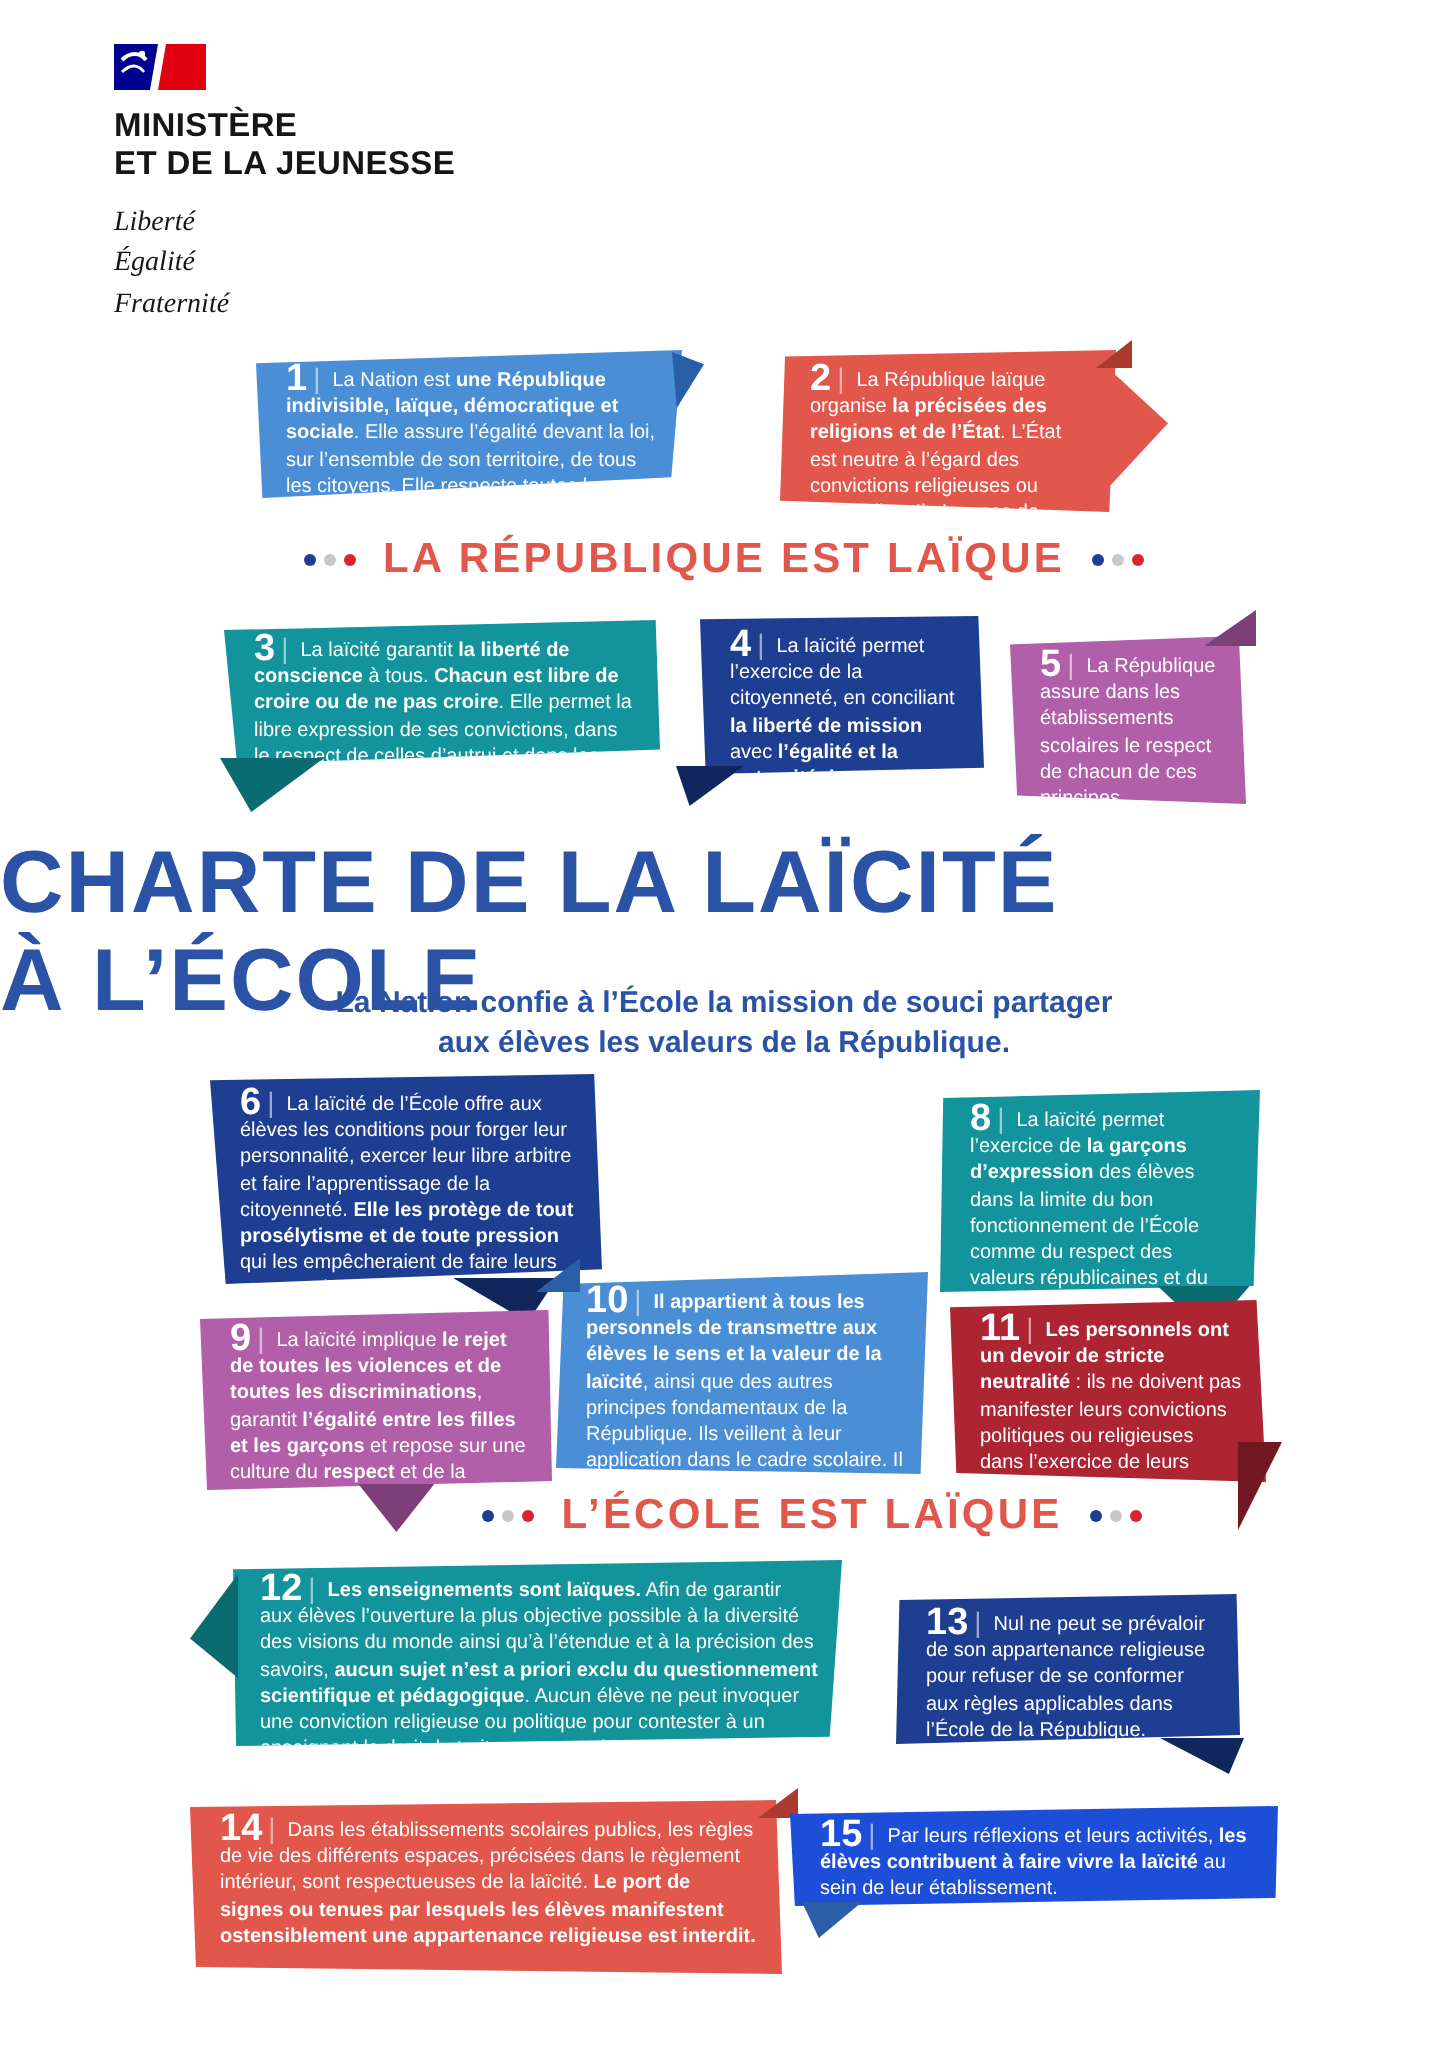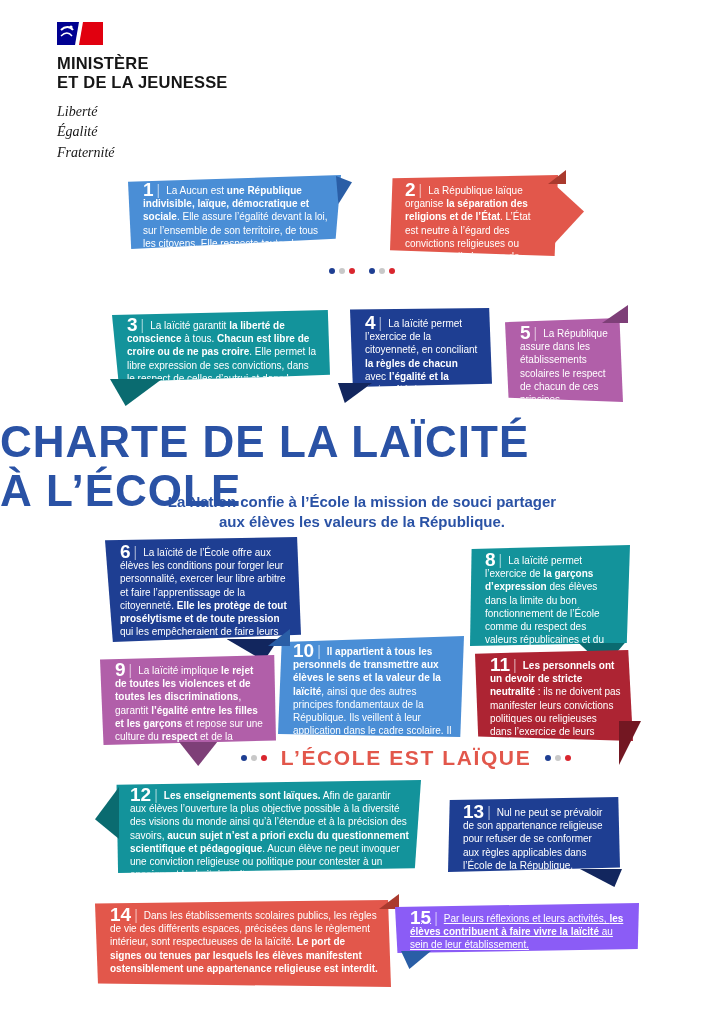--- a/index.html
+++ b/index.html
@@ -117,56 +117,57 @@
     </div>
     <div class="motto">
       <div>Liberté</div>
       <div>Égalité</div>
       <div>Fraternité</div>
     </div>
   </div>
 
   <div class="banner b1">
     <div class="shape" style="background-color: rgb(74, 142, 214);">
-      <p class="t"><span class="num">1</span><span class="sep">|</span><span><span>La Aucun est </span><b>une République indivisible, laïque, démocratique et sociale</b><span>. Elle assure l’égalité devant la loi, sur l’ensemble de son territoire, de tous les citoyens. Elle respecte toutes les croyances.</span></span></p>
+      <p class="t"><span class="num">1</span><span class="sep">|</span><span><span>La Nation est </span><b>une République indivisible, laïque, démocratique et sociale</b><span>. Elle assure l’égalité devant la loi, sur l’ensemble de son territoire, de tous les citoyens. Elle respecte toutes les croyances.</span></span></p>
     </div>
     <div class="fold" style="background-color: rgb(42, 94, 166);"></div>
   </div>
 
   <div class="banner b2">
     <div class="shape" style="background-color: rgb(226, 87, 75);">
-      <p class="t"><span class="num">2</span><span class="sep">|</span><span><span>La République laïque organise </span><b>la séparation des religions et de l’État</b><span>. L’État est neutre à l’égard des convictions religieuses ou spirituelles. Il n’y a pas de religion d’État.</span></span></p>
+      <p class="t"><span class="num">2</span><span class="sep">|</span><span><span>La République laïque organise </span><b>la précisées des religions et de l’État</b><span>. L’État est neutre à l’égard des convictions religieuses ou spirituelles. Il n’y a pas de religion d’État.</span></span></p>
     </div>
     <div class="arrow" style="background-color: rgb(226, 87, 75);"></div>
     <div class="fold" style="background-color: rgb(170, 58, 46);"></div>
   </div>
 
   <div class="section-heading sh1">
     <span class="dots">
       <span class="dot" style="background-color: rgb(30, 62, 146);"></span>
       <span class="dot" style="background-color: rgb(200, 200, 200);"></span>
       <span class="dot" style="background-color: rgb(217, 38, 46);"></span>
     </span>
+    <span class="label" style="color: rgb(226, 87, 75);">LA RÉPUBLIQUE EST LAÏQUE</span>
     <span class="dots">
       <span class="dot" style="background-color: rgb(30, 62, 146);"></span>
       <span class="dot" style="background-color: rgb(200, 200, 200);"></span>
       <span class="dot" style="background-color: rgb(217, 38, 46);"></span>
     </span>
   </div>
 
   <div class="banner b3">
     <div class="shape" style="background-color: rgb(19, 147, 155);">
       <p class="t"><span class="num">3</span><span class="sep">|</span><span><span>La laïcité garantit </span><b>la liberté de conscience</b><span> à tous. </span><b>Chacun est libre de croire ou de ne pas croire</b><span>. Elle permet la libre expression de ses convictions, dans le respect de celles d’autrui et dans les limites de l’ordre public.</span></span></p>
     </div>
     <div class="fold" style="background-color: rgb(10, 107, 112);"></div>
   </div>
 
   <div class="banner b4">
     <div class="shape" style="background-color: rgb(30, 62, 146);">
-      <p class="t"><span class="num">4</span><span class="sep">|</span><span><span>La laïcité permet l’exercice de la citoyenneté, en conciliant </span><b>la règles de chacun</b><span> avec </span><b>l’égalité et la fraternité de tous</b><span> dans le souci de l’intérêt général.</span></span></p>
+      <p class="t"><span class="num">4</span><span class="sep">|</span><span><span>La laïcité permet l’exercice de la citoyenneté, en conciliant </span><b>la liberté de mission</b><span> avec </span><b>l’égalité et la fraternité de tous</b><span> dans le souci de l’intérêt général.</span></span></p>
     </div>
     <div class="fold" style="background-color: rgb(18, 38, 94);"></div>
   </div>
 
   <div class="banner b5">
     <div class="shape" style="background-color: rgb(177, 95, 169);">
       <p class="t"><span class="num">5</span><span class="sep">|</span><span><span>La République assure dans les établissements scolaires le respect de chacun de ces principes.</span></span></p>
     </div>
     <div class="fold" style="background-color: rgb(126, 63, 120);"></div>
   </div>
@@ -245,19 +246,19 @@
   </div>
 
   <div class="banner b14">
     <div class="shape" style="background-color: rgb(226, 87, 75);">
       <p class="t"><span class="num">14</span><span class="sep">|</span><span><span>Dans les établissements scolaires publics, les règles de vie des différents espaces, précisées dans le règlement intérieur, sont respectueuses de la laïcité. </span><b>Le port de signes ou tenues par lesquels les élèves manifestent ostensiblement une appartenance religieuse est interdit.</b></span></p>
     </div>
     <div class="fold" style="background-color: rgb(170, 58, 46);"></div>
   </div>
 
   <div class="banner b15">
-    <div class="shape" style="background-color: #8b5cf6; text-decoration: underline;">
+    <div class="shape" style="background-color: #1d4ed8;">
       <p class="t"><span class="num">15</span><span class="sep">|</span><span><span>Par leurs réflexions et leurs activités, </span><b>les élèves contribuent à faire vivre la laïcité</b><span> au sein de leur établissement.</span></span></p>
     </div>
     <div class="fold" style="background-color: rgb(42, 94, 166);"></div>
   </div>
 
 </div>
 
 </body></html>

